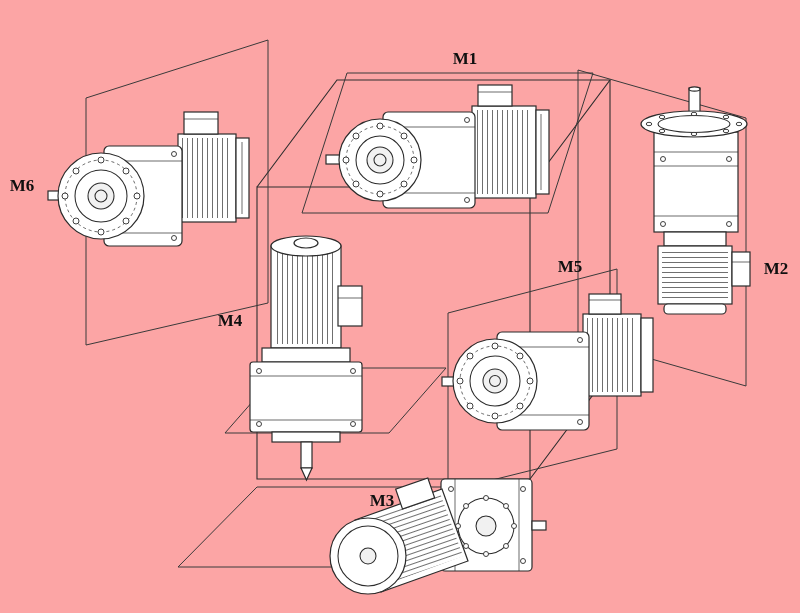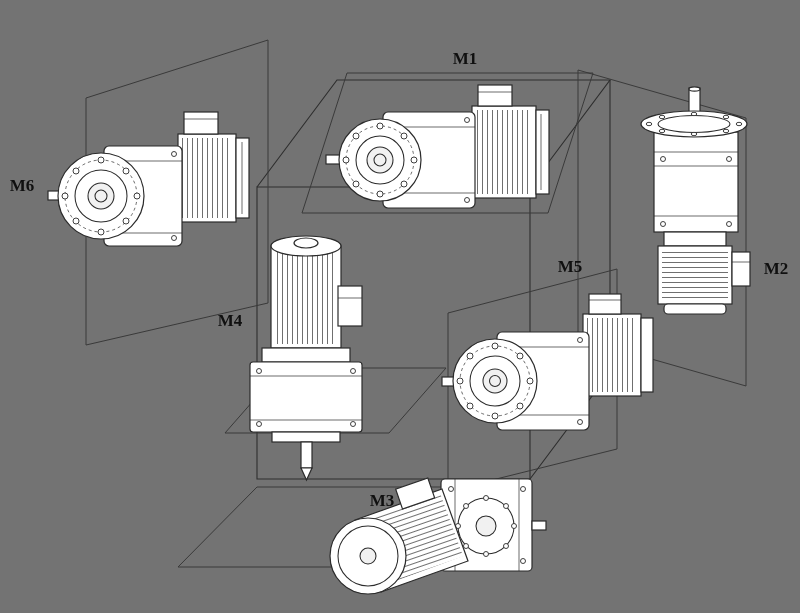--- a/index.html
+++ b/index.html
@@ -1,16 +1,16 @@
 <!DOCTYPE html>
 <html><head>
 <meta charset="utf-8">
 <style>
   html,body{margin:0;padding:0;background:#ffffff;}
-  .stage{position:relative;width:800px;height:613px;background:#737373;overflow:hidden;
+  .stage{position:relative;width:800px;height:613px;background:#fca5a5;overflow:hidden;
          font-family:"Liberation Sans",sans-serif;}
   svg{display:block;}
   .cube{fill:none;stroke:#2e2e2e;stroke-width:1.1;}
   .plane{fill:none;stroke:#3a3a3a;stroke-width:1;}
   .part{fill:#ffffff;stroke:#2b2b2b;stroke-width:1.2;}
   .part2{fill:#f1f1f1;stroke:#2b2b2b;stroke-width:1.05;}
   .ln{fill:none;stroke:#2b2b2b;stroke-width:1.05;}
   .thin{fill:none;stroke:#2b2b2b;stroke-width:0.7;}
   .dash{fill:none;stroke:#2b2b2b;stroke-width:0.7;stroke-dasharray:3 3;}
   .bolt{fill:#ffffff;stroke:#2b2b2b;stroke-width:0.9;}

